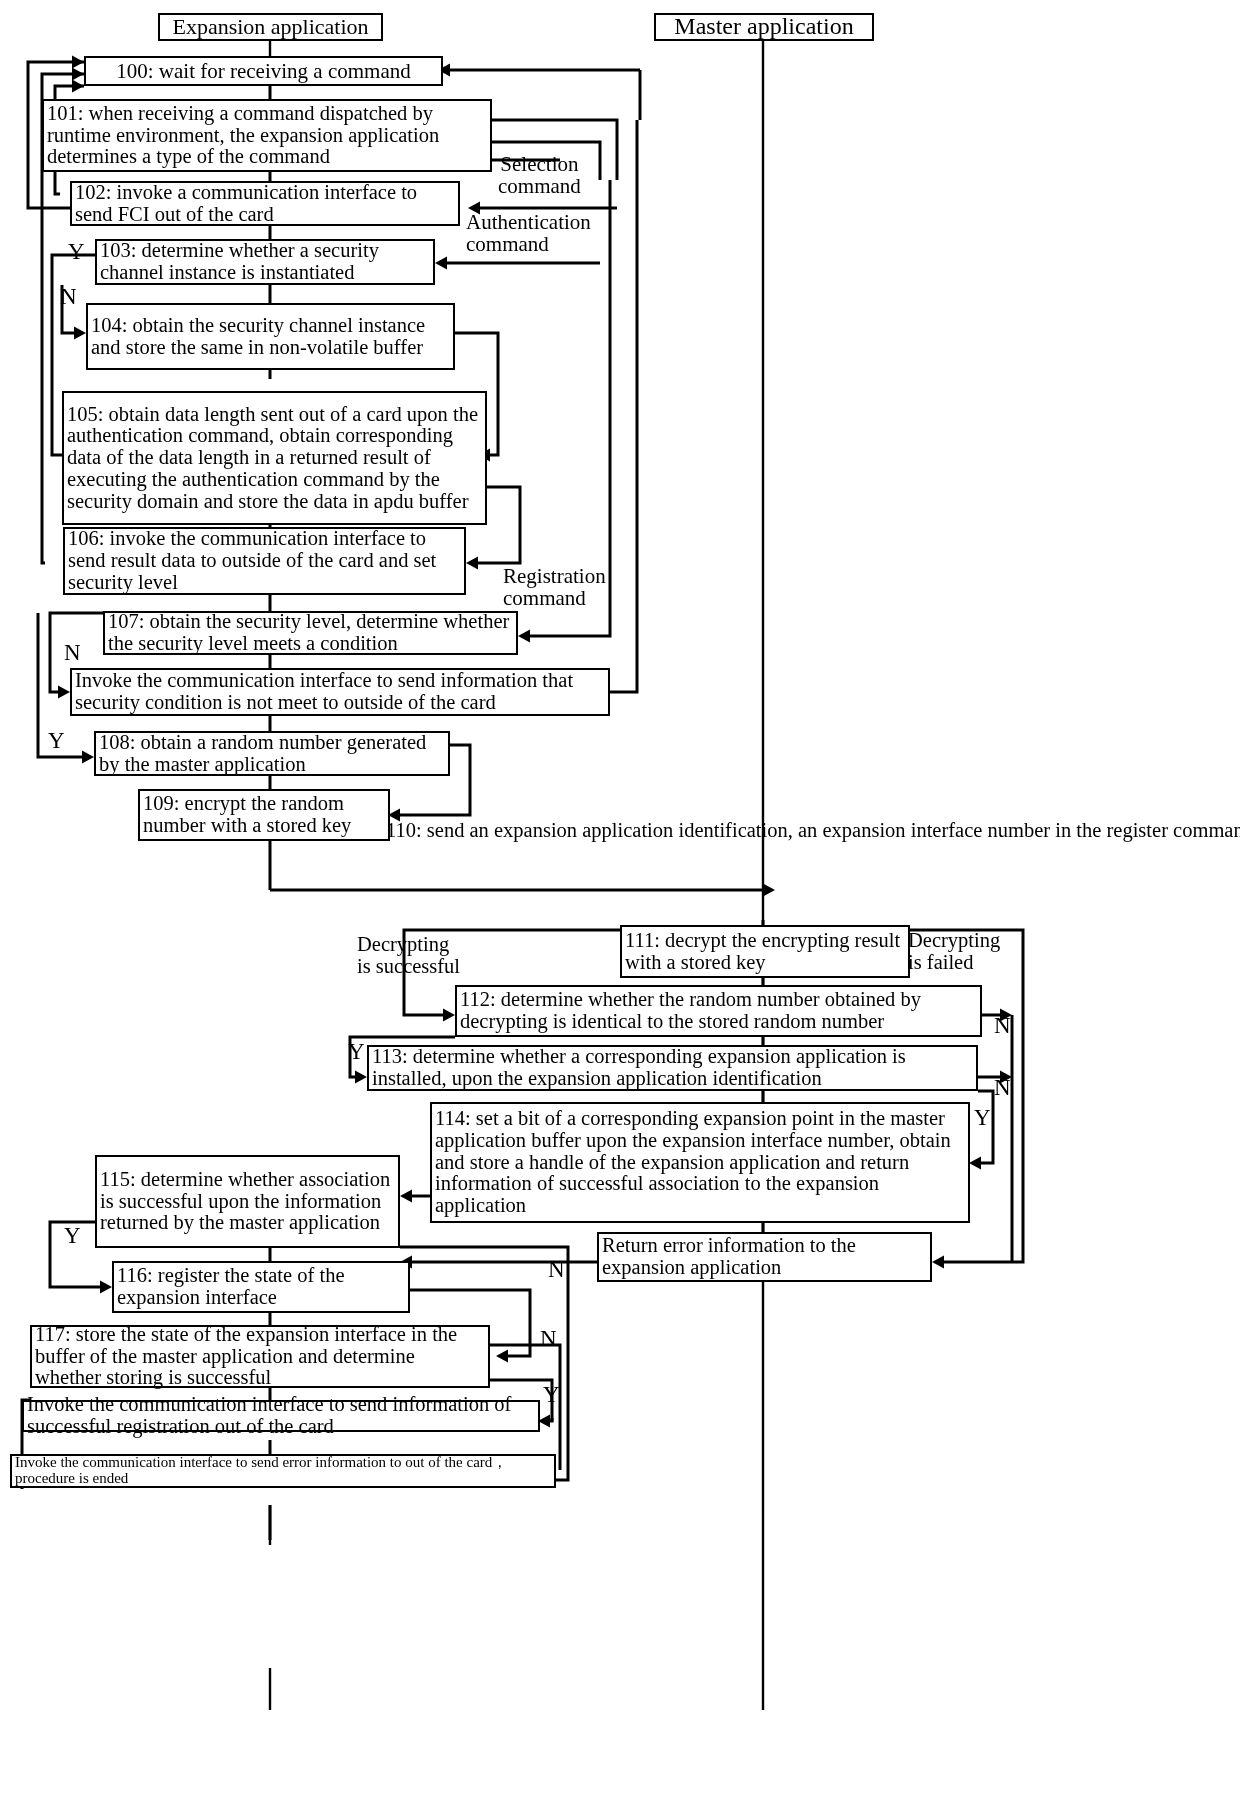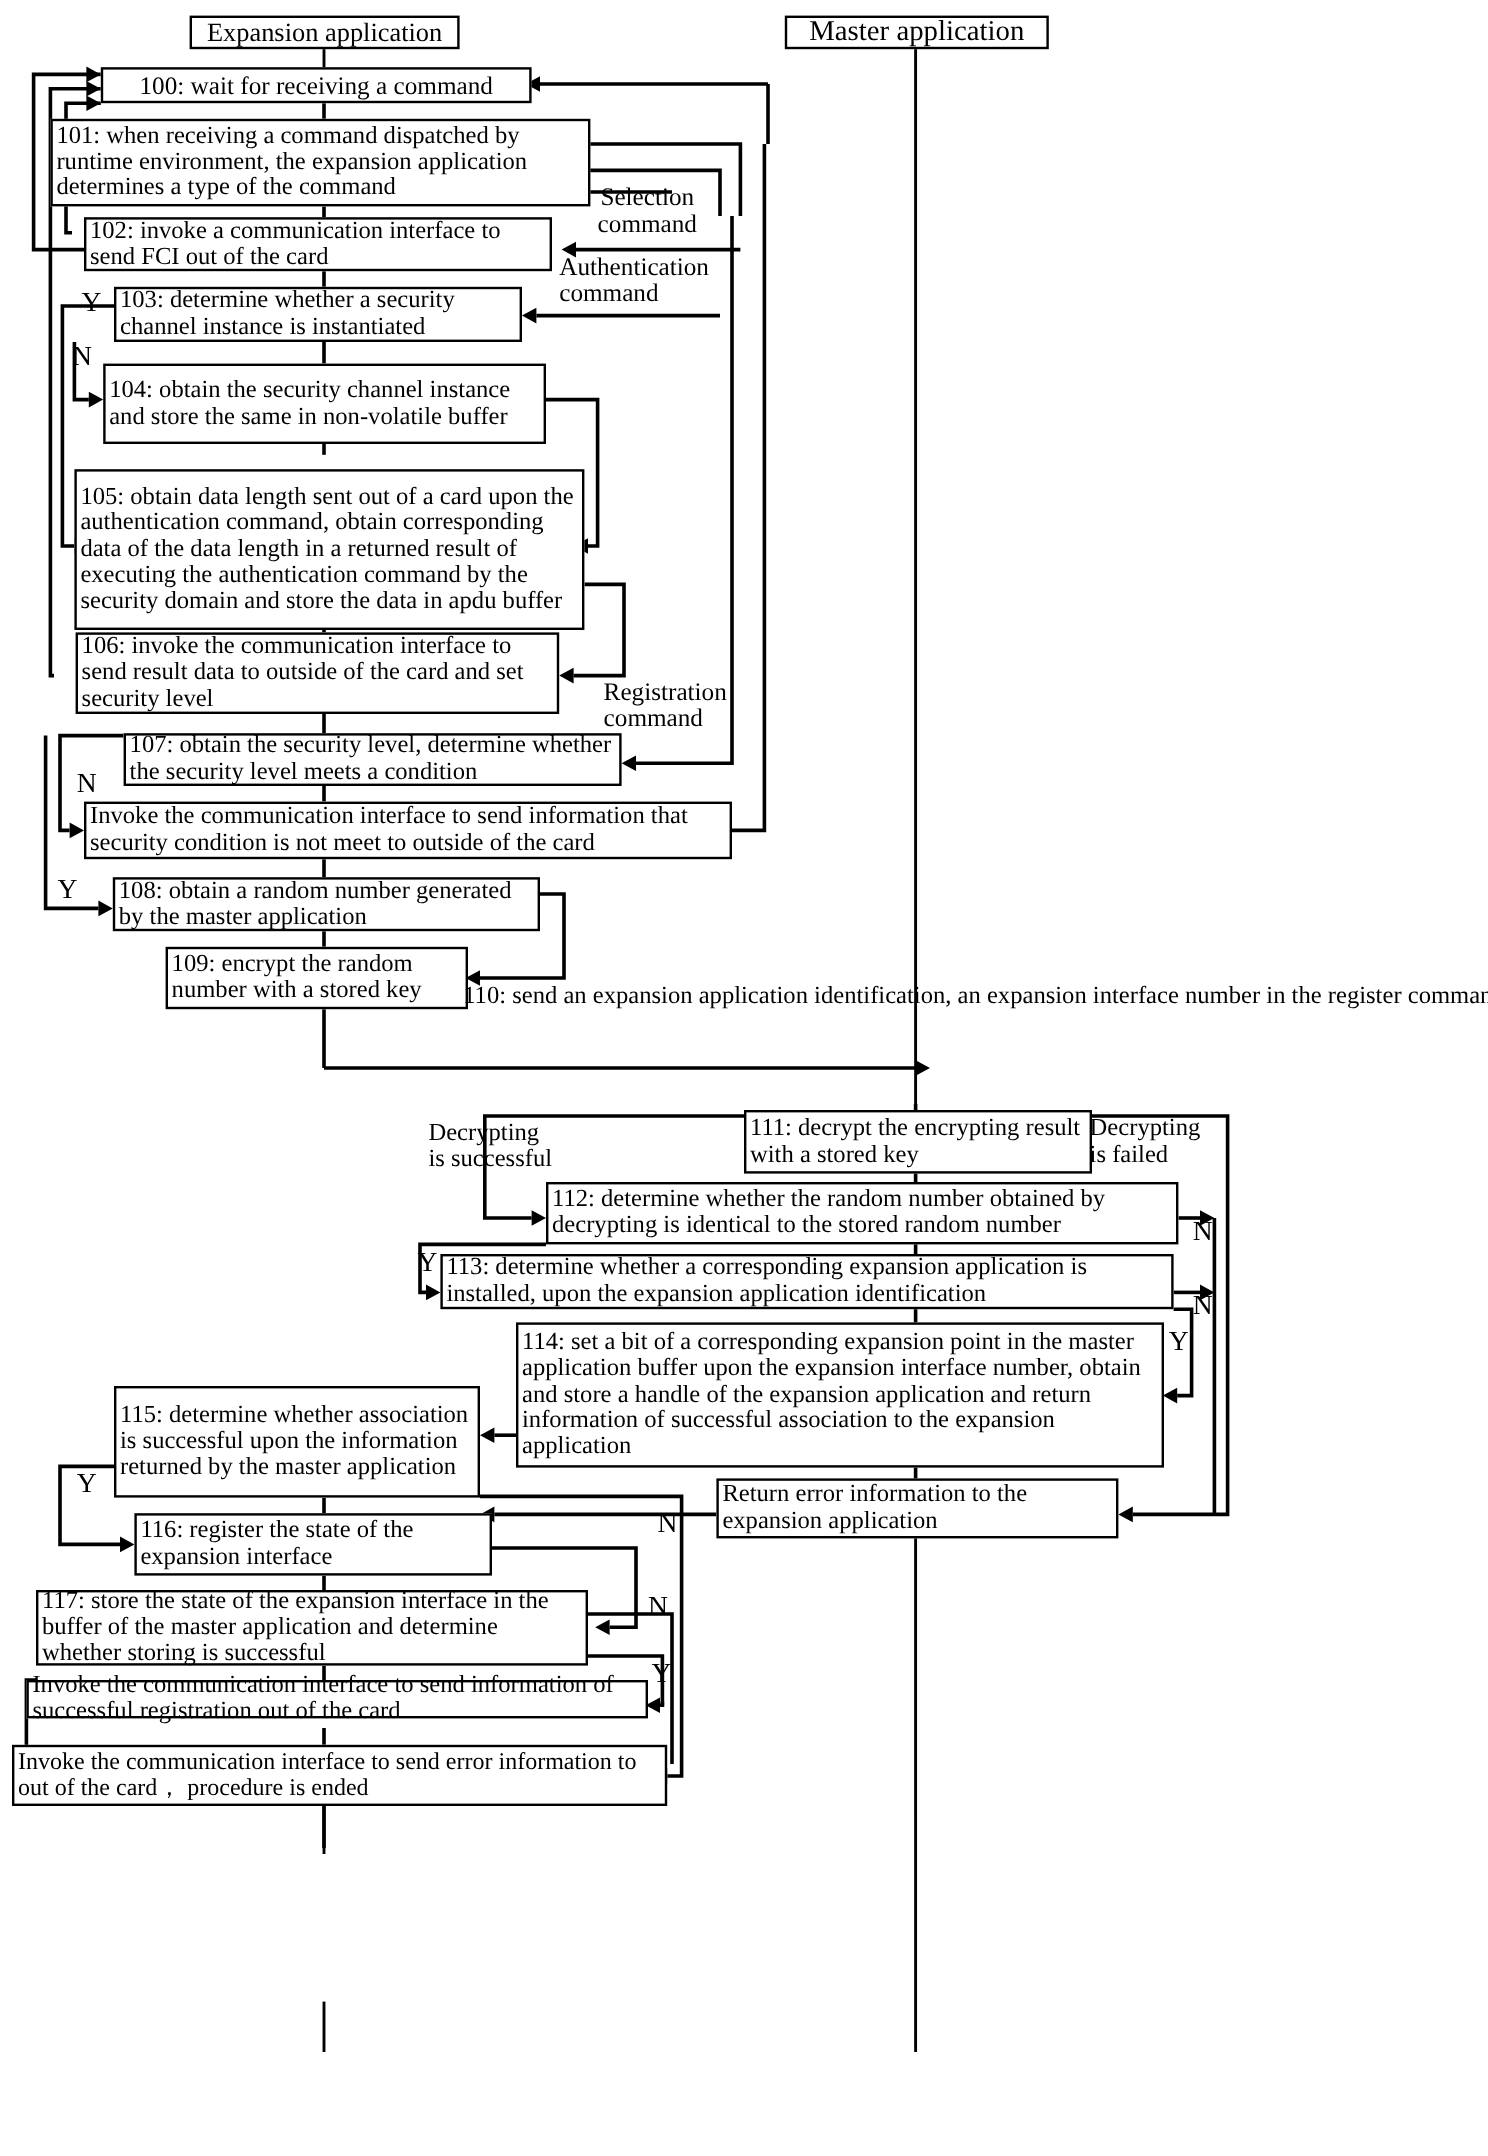--- a/index.html
+++ b/index.html
@@ -286,21 +286,21 @@
   </div>
 
   <div class="box" style="left:30px; top:1325px; width:460px; height:63px; font-size:20.5px;">
     <span>117: store the state of the expansion interface in the buffer of the master application and determine whether storing is successful</span>
   </div>
 
   <div class="box" style="left:22px; top:1400px; width:518px; height:32px; font-size:20.5px;">
     <span>Invoke the communication interface to send information of successful registration out of the card</span>
   </div>
 
-  <div class="box" style="left:10px; top:1454px; width:546px; height:51px; font-size:20px;">
+  <div class="box" style="left:10px; top:1454px; width:546px; height:34px; font-size:15px;">
     <span>Invoke the communication interface to send error information to out of the card，  procedure is ended</span>
   </div>
 
   <div class="lbl" style="left:498px; top:153px; font-size:21px; text-align:center;">Selection
 command</div>
 
   <div class="lbl" style="left:466px; top:211px; font-size:21px; text-align:left;">Authentication
 command</div>
 
   <div class="lbl" style="left:503px; top:565px; font-size:21px; text-align:left;">Registration

